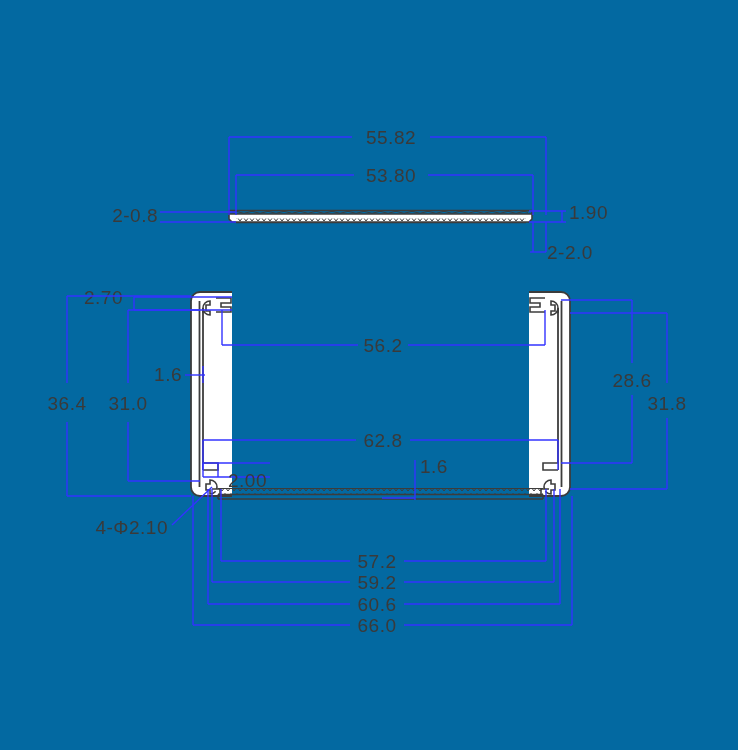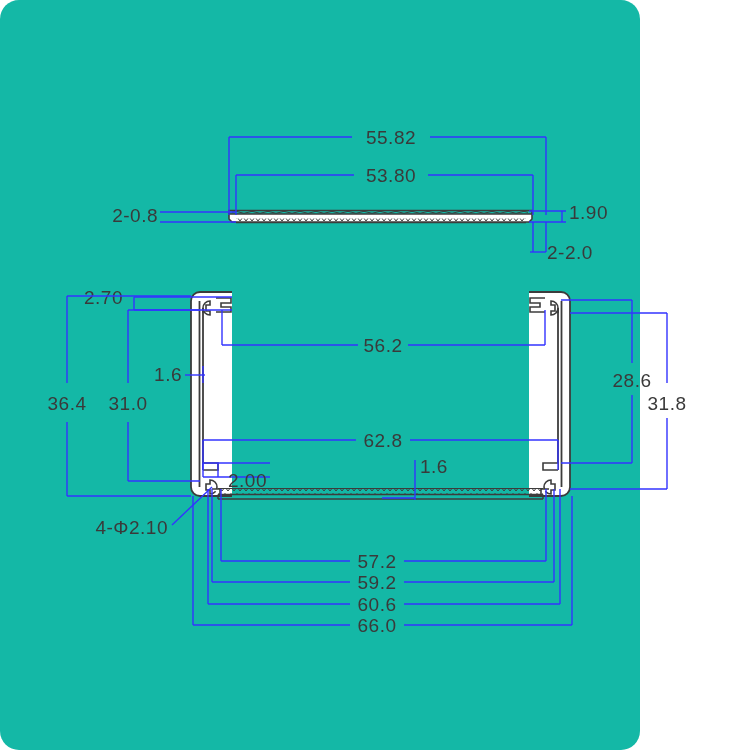--- a/index.html
+++ b/index.html
@@ -3,23 +3,22 @@
 <meta charset="utf-8">
 <style>
   html,body{margin:0;padding:0;background:#ffffff;}
   body{
     width:750px;height:750px;
     font-family:"Liberation Sans","DejaVu Sans",sans-serif;
     overflow:hidden;
   }
   #drawing{
     position:relative;
-    width:640px;height:750px;
-    background:#14b8a6;
-    border-radius:19px;
+    width:738px;height:750px;
+    background:#0369a1;
   }
   svg#cad{
     position:absolute;left:0;top:0;
     width:750px;height:750px;
     display:block;
   }
   .dimtext{
     font-family:"Liberation Sans","DejaVu Sans",sans-serif;
     font-size:19px;
     fill:#3a3a3a;

